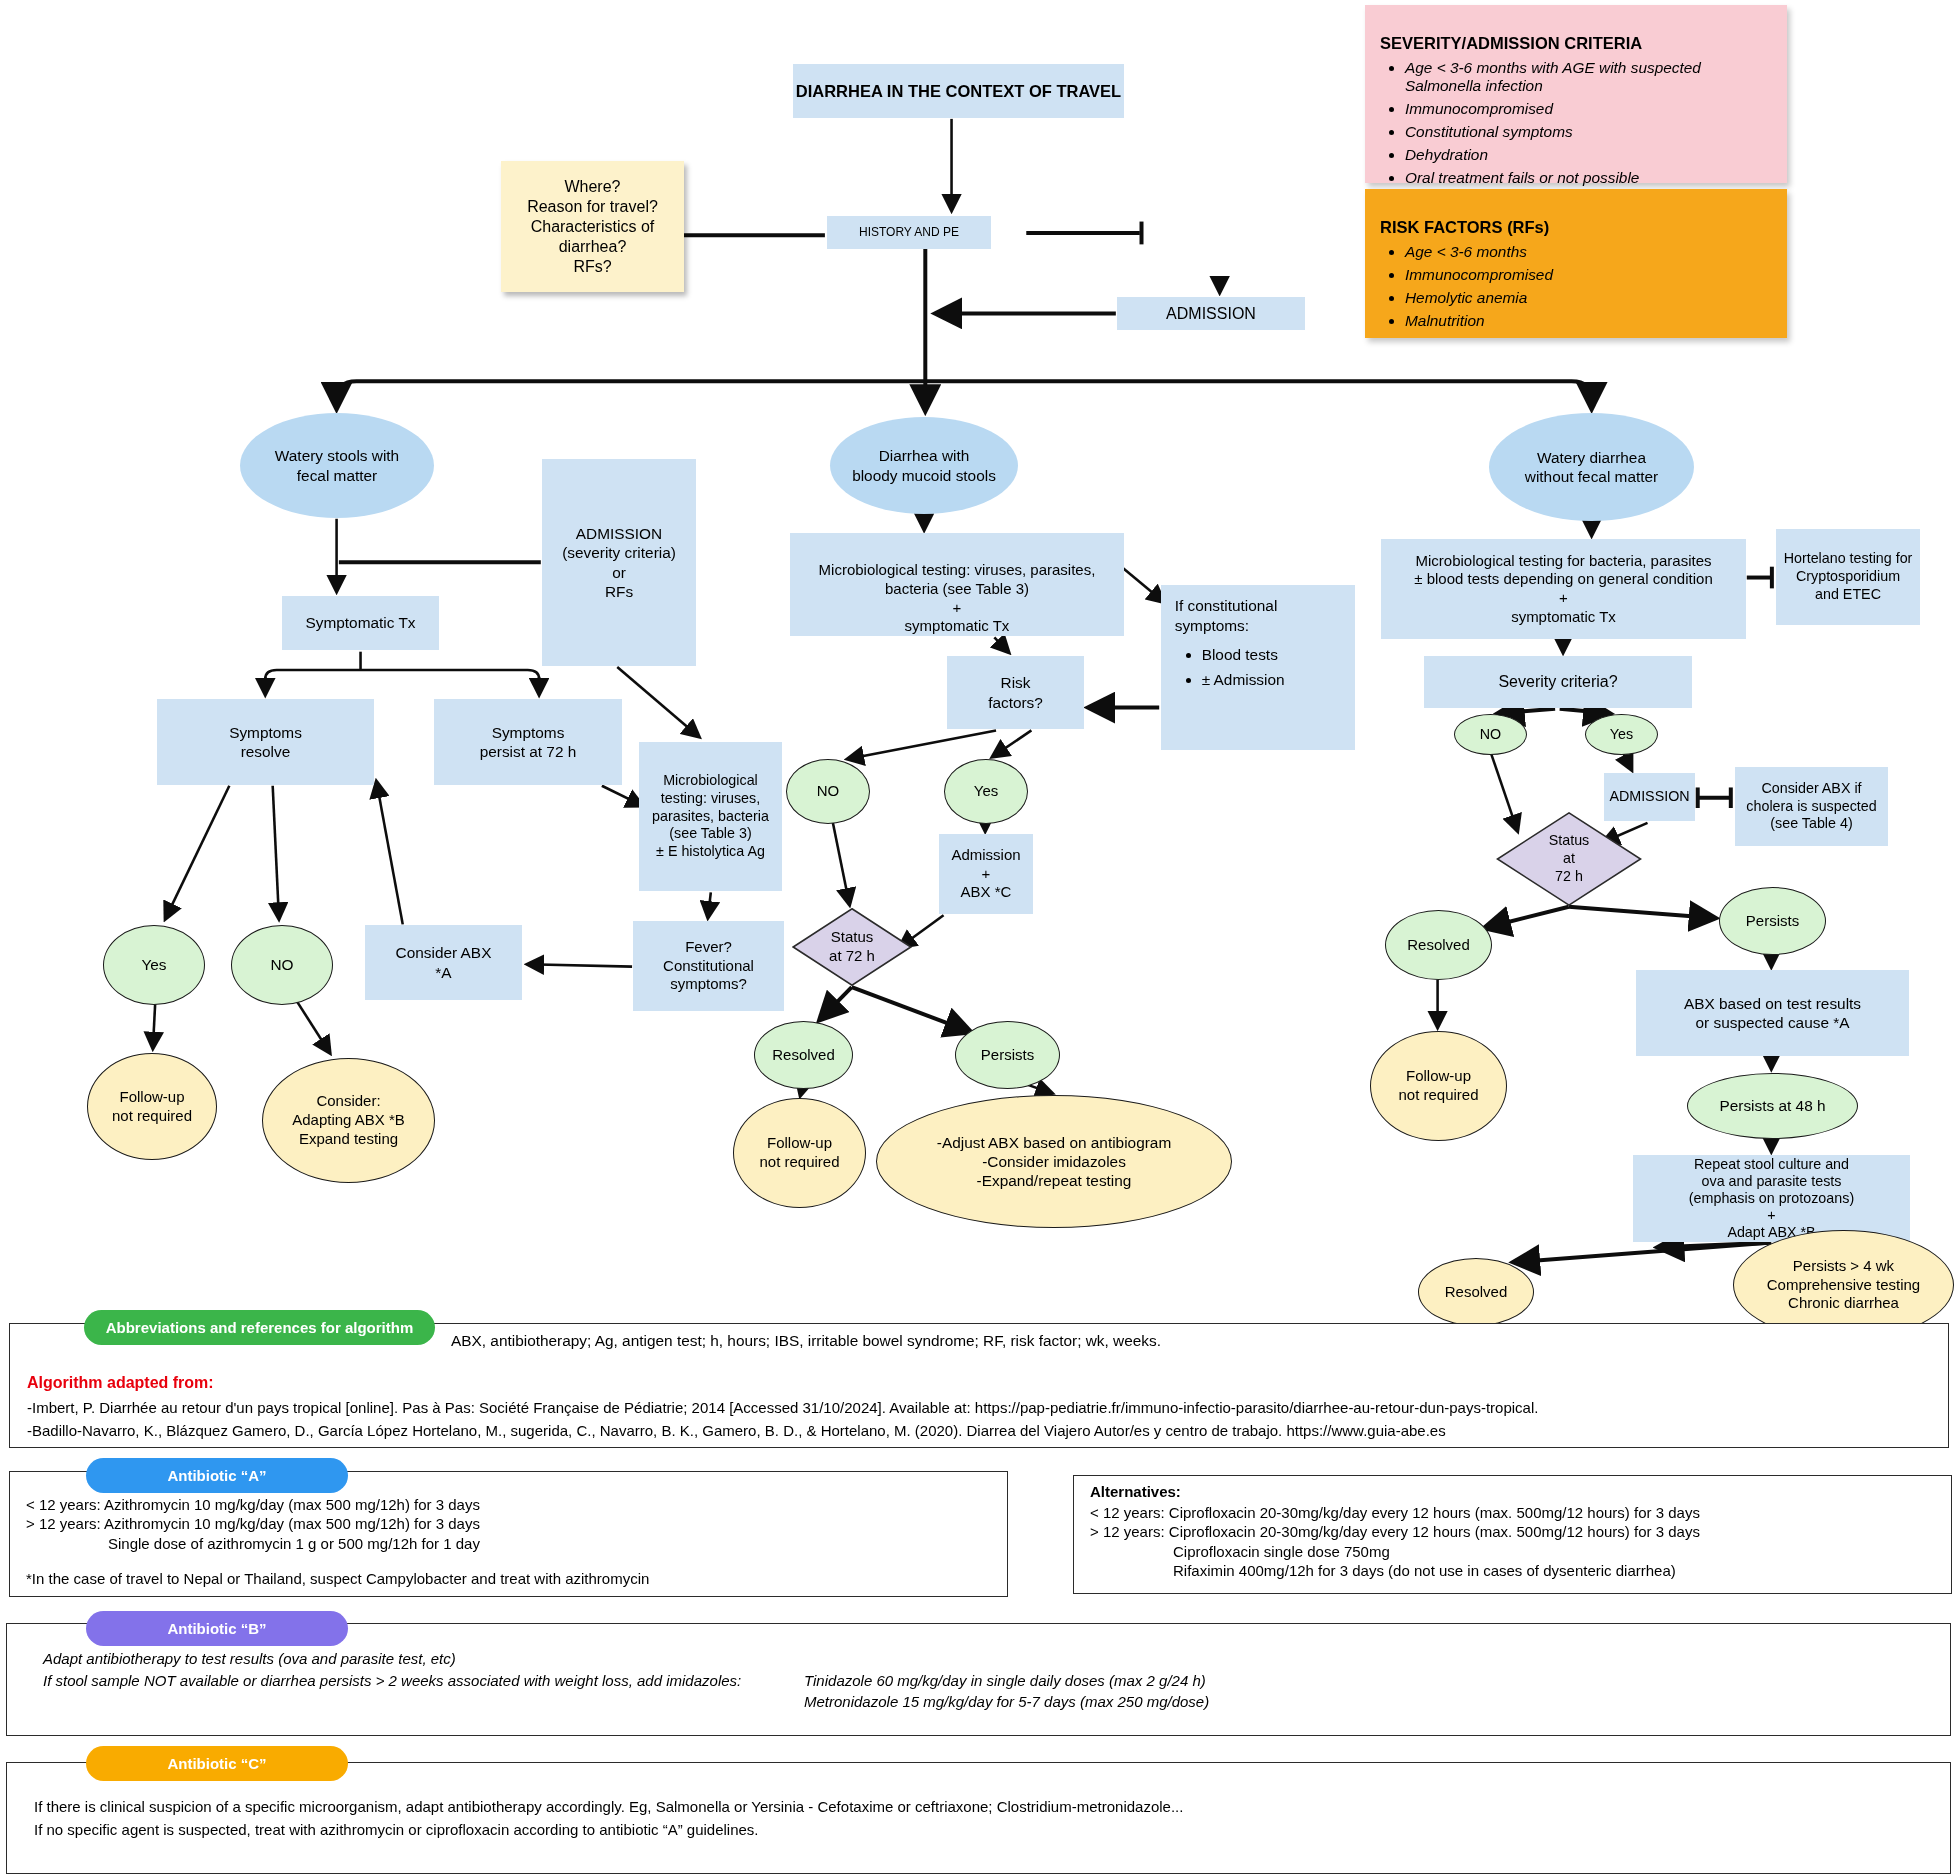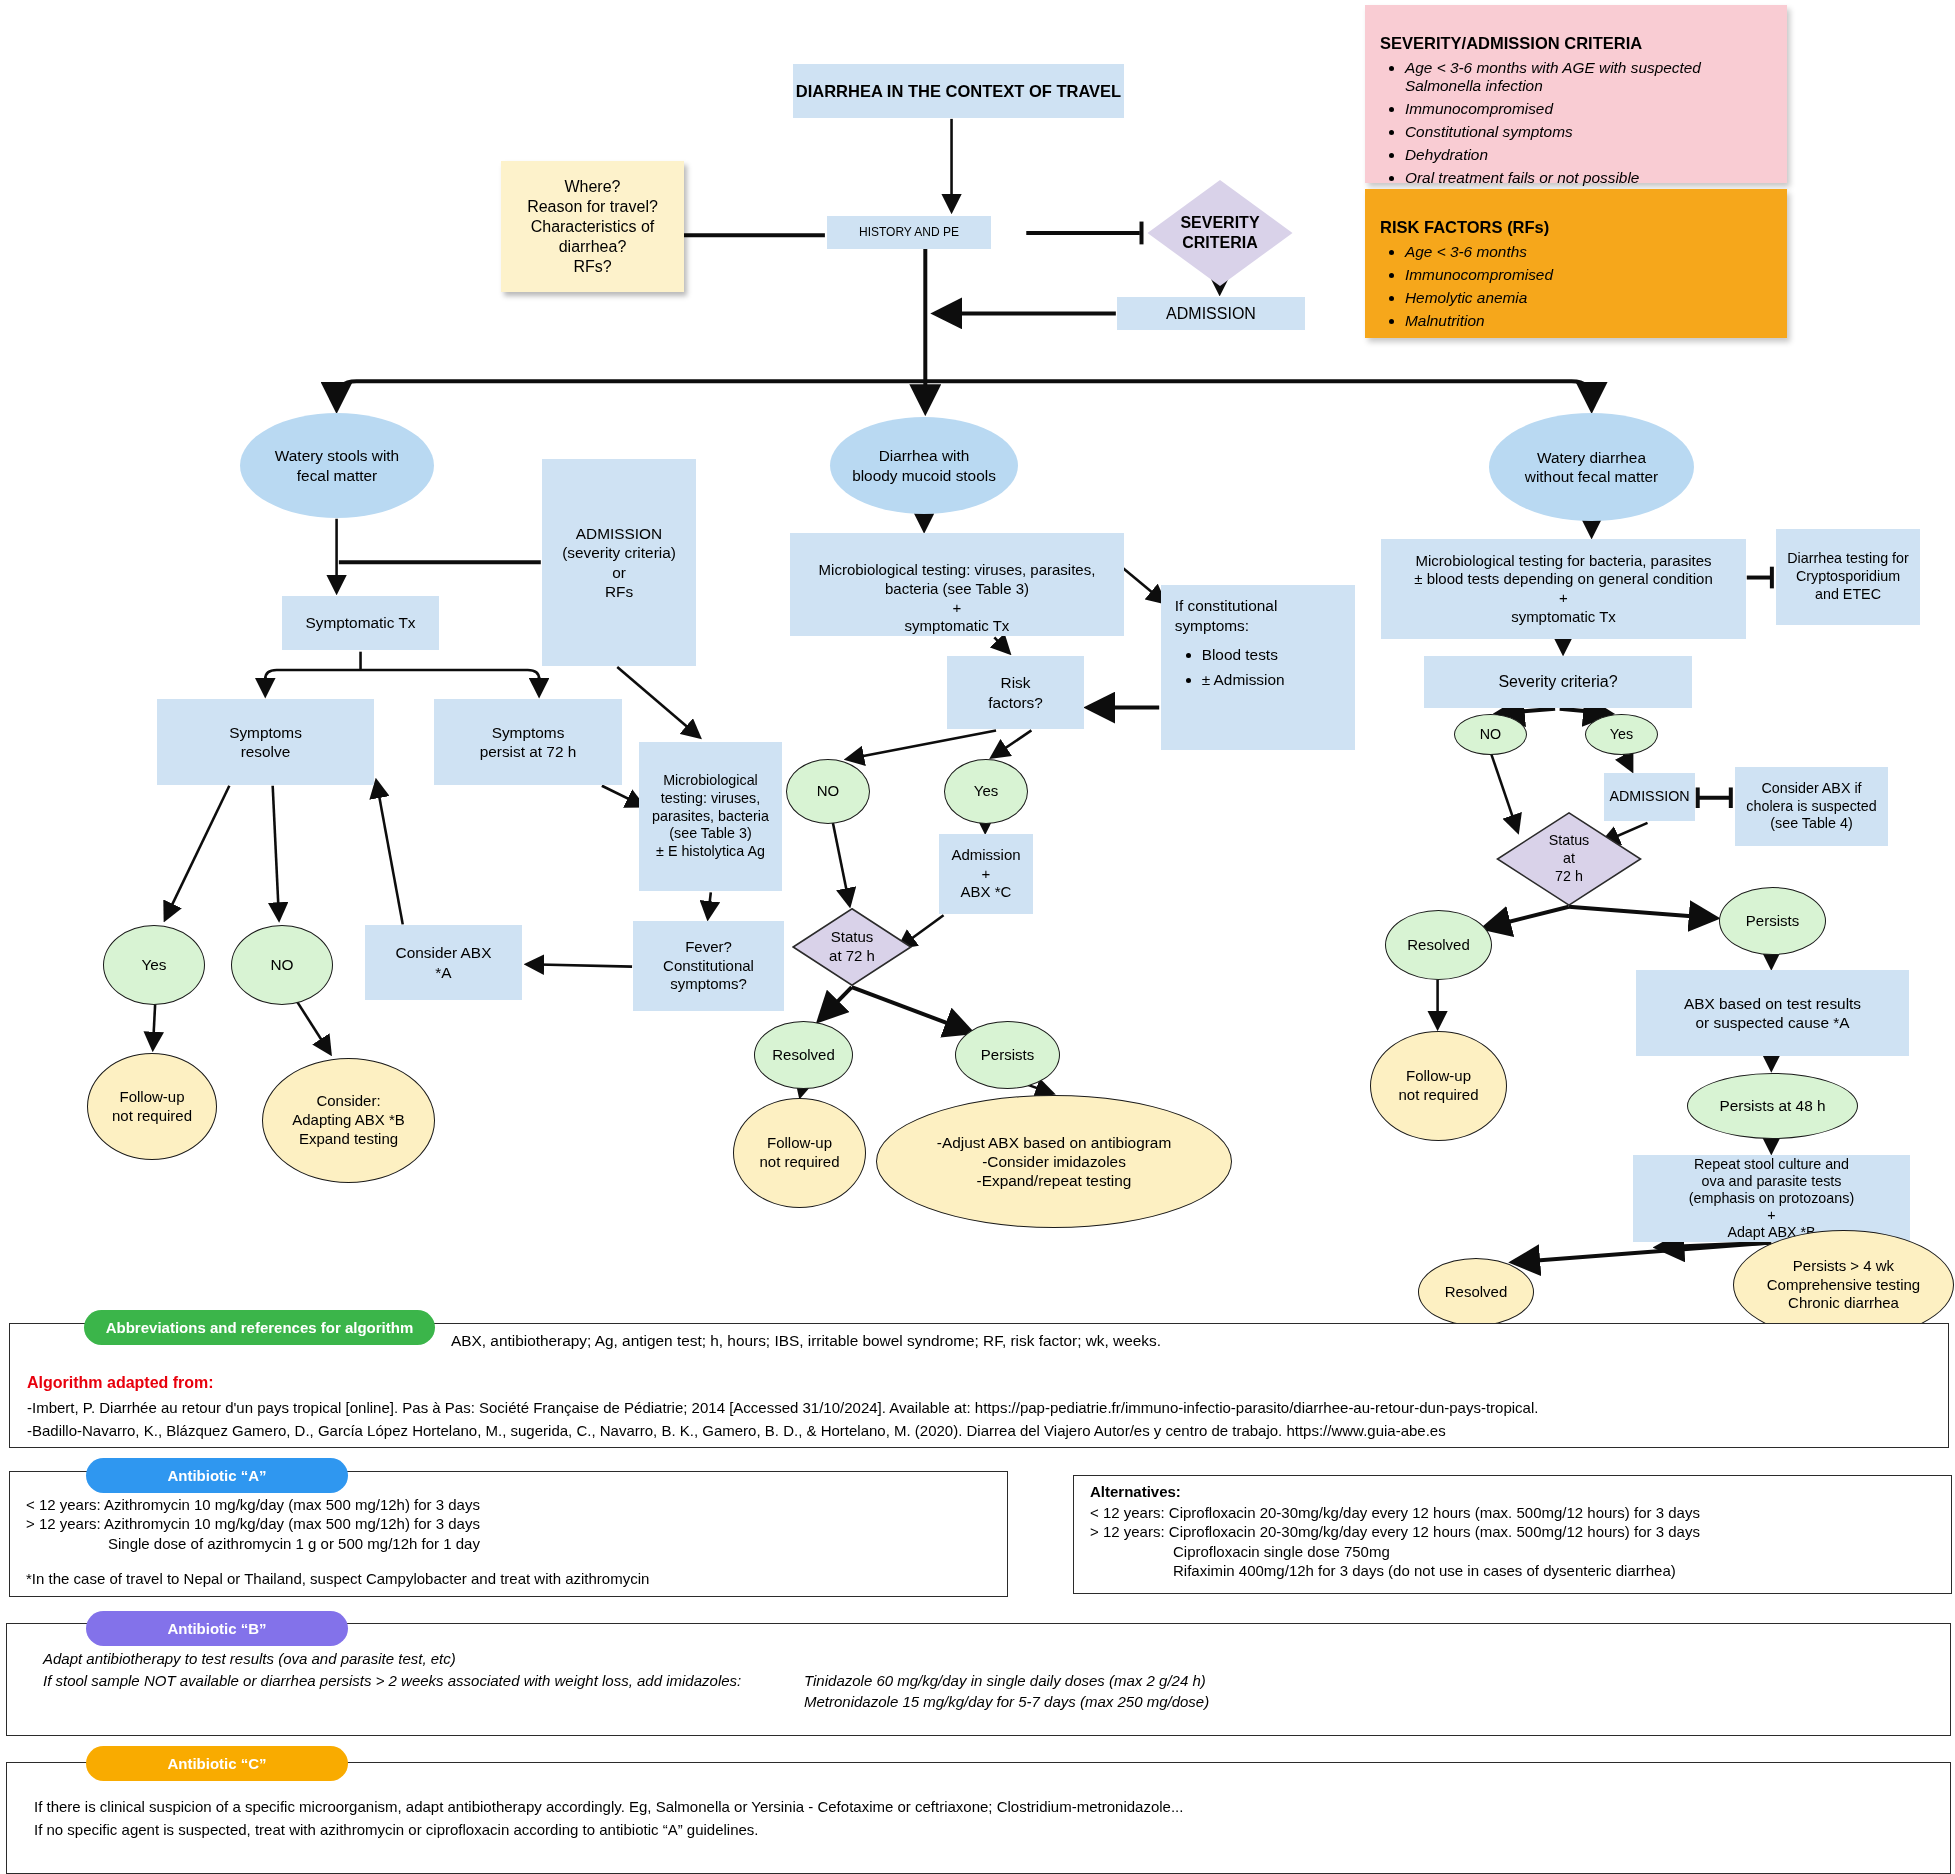--- a/index.html
+++ b/index.html
@@ -123,27 +123,20 @@
   <div class="node box bold" style="left:793px;top:64px;width:331px;height:54px;font-size:16.5px;"><span>DIARRHEA IN THE CONTEXT OF TRAVEL</span></div>
 
   <div class="node note" style="left:501px;top:161px;width:183px;height:131px;"><span>Where?
 Reason for travel?
 Characteristics of
 diarrhea?
 RFs?</span></div>
 
   <div class="node box" style="left:827px;top:216px;width:164px;height:33px;font-size:12px;"><span>HISTORY AND PE</span></div>
 
-  <div class="node diamond noborder bold" style="left:1146px;top:179px;width:148px;height:108px;font-size:16px;">
-    <svg class="dshape" viewBox="0 0 100 100" preserveAspectRatio="none">
-        <polygon points="50,1 99,50 50,99 1,50"></polygon>
-      </svg>
-    <span class="dlabel">SEVERITY
-CRITERIA</span>
-  </div>
 
   <div class="node box" style="left:1117px;top:297px;width:188px;height:33px;font-size:16px;"><span>ADMISSION</span></div>
 
   <div class="critbox pink" style="left:1365px;top:4.6px;width:422px;height:178px;box-sizing:border-box;z-index:2;">
     <h3>SEVERITY/ADMISSION CRITERIA</h3>
     <ul>
         <li>Age &lt; 3-6 months with AGE with suspected Salmonella infection</li>
         <li>Immunocompromised</li>
         <li>Constitutional symptoms</li>
         <li>Dehydration</li>
@@ -246,21 +239,21 @@
 -Expand/repeat testing</span></div>
 
   <div class="node ellipse blue-e" style="left:1489px;top:413px;width:205px;height:108px;"><span>Watery diarrhea
 without fecal matter</span></div>
 
   <div class="node box" style="left:1381px;top:539px;width:365px;height:100px;font-size:15px;"><span>Microbiological testing for bacteria, parasites
 ± blood tests depending on general condition
 +
 symptomatic Tx</span></div>
 
-  <div class="node box" style="left:1776px;top:529px;width:144px;height:96px;font-size:14.3px;"><span>Diarrhea testing for
+  <div class="node box" style="left:1776px;top:529px;width:144px;height:96px;font-size:14.3px;"><span>Hortelano testing for
 Cryptosporidium
 and ETEC</span></div>
 
   <div class="node box" style="left:1424px;top:656px;width:268px;height:52px;font-size:16px;"><span>Severity criteria?</span></div>
 
   <div class="node ellipse green-e" style="left:1454px;top:714px;width:71px;height:39px;font-size:14.3px;"><span>NO</span></div>
 
   <div class="node ellipse green-e" style="left:1585px;top:714px;width:71px;height:39px;font-size:14.3px;"><span>Yes</span></div>
 
   <div class="node box" style="left:1604px;top:773px;width:91px;height:48px;font-size:14.3px;"><span>ADMISSION</span></div>

